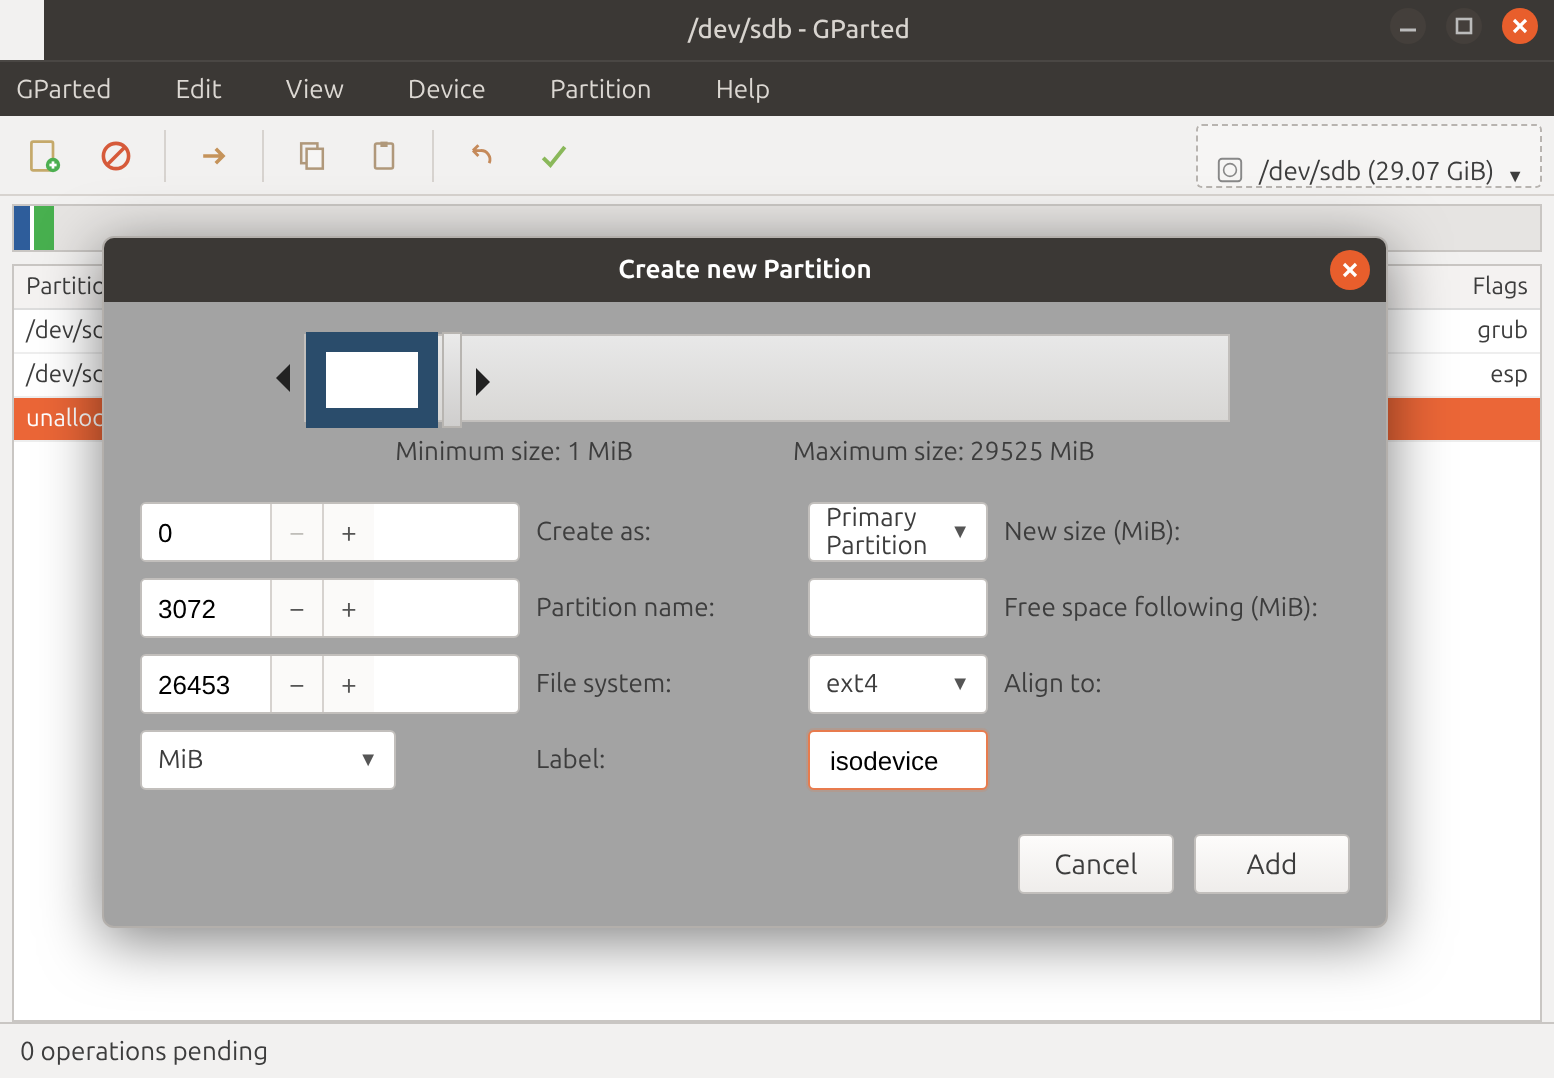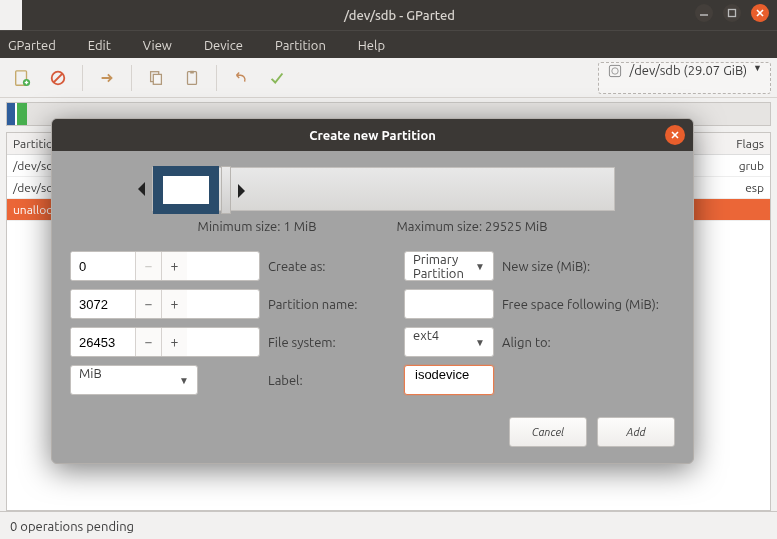--- a/index.html
+++ b/index.html
@@ -66,21 +66,21 @@
     display:flex; align-items:center; justify-content:center;
     color:#888;
   }
   .tool-btn svg { width:18px; height:18px; }
   .tool-sep { width:1px; height:26px; background:#d7d3cf; margin:0 4px;}
   .device-selector {
     margin-left:auto;
     border:1px dashed #b8b4b0;
     background:#f6f5f4;
     height:32px; border-radius:3px;
-    display:flex; align-items:flex-start;
+    display:flex; align-items:flex-end;
     padding:0 8px; gap:6px;
     color:#3d3d3d;
   }
   .disk-bar {
     height:24px;
     background:#e6e4e2;
     border:1px solid #c9c6c3;
     margin:4px 6px 0 6px;
     display:flex; align-items:stretch;
     position:relative;
@@ -187,41 +187,41 @@
     border:none; width:64px; padding:0 8px; font-size:13px; outline:none; background:#fff;
   }
   .spin .spin-btn {
     width:26px; border-left:1px solid #d6d2cf;
     display:flex; align-items:center; justify-content:center;
     color:#555; font-size:14px; background:#fbfaf9;
   }
   .spin .spin-btn.dim { color:#c0beba; }
   .select, .text-input {
     height:30px; border:1px solid #c2bfbc; border-radius:3px;
-    background:#fff; display:flex; align-items:flex-start;
+    background:#fff; display:flex; align-items:center;
     padding:0 8px; font-size:13px; color:#3d3d3d;
     position:relative;
   }
   .select .caret {
     position:absolute; right:8px; top:50%; transform:translateY(-50%);
     font-size:10px; color:#555;
   }
   .text-input input {
     border:none; outline:none; width:100%; font-size:13px; background:transparent;
   }
   .text-input.focus { border-color:#e87b4d; box-shadow:0 0 0 1px #e87b4d33; }
   .dialog-buttons {
     display:flex; justify-content:flex-end; gap:10px;
     padding:4px 18px 16px 18px;
   }
   .btn {
     height:30px; min-width:78px; border:1px solid #c2bfbc; border-radius:3px;
     background:linear-gradient(#fdfcfb,#efedeb);
     display:flex; align-items:center; justify-content:center;
-    font-size:11px; color:#3d3d3d;font-style:italic;
+    font-size:14px; color:#3d3d3d;
   }
 </style>
 </head>
 <body>
 
 <div class="window">
   <div class="titlebar">
     <span class="title">/dev/sdb - GParted</span>
     <div class="controls">
       <div class="tb-btn">

